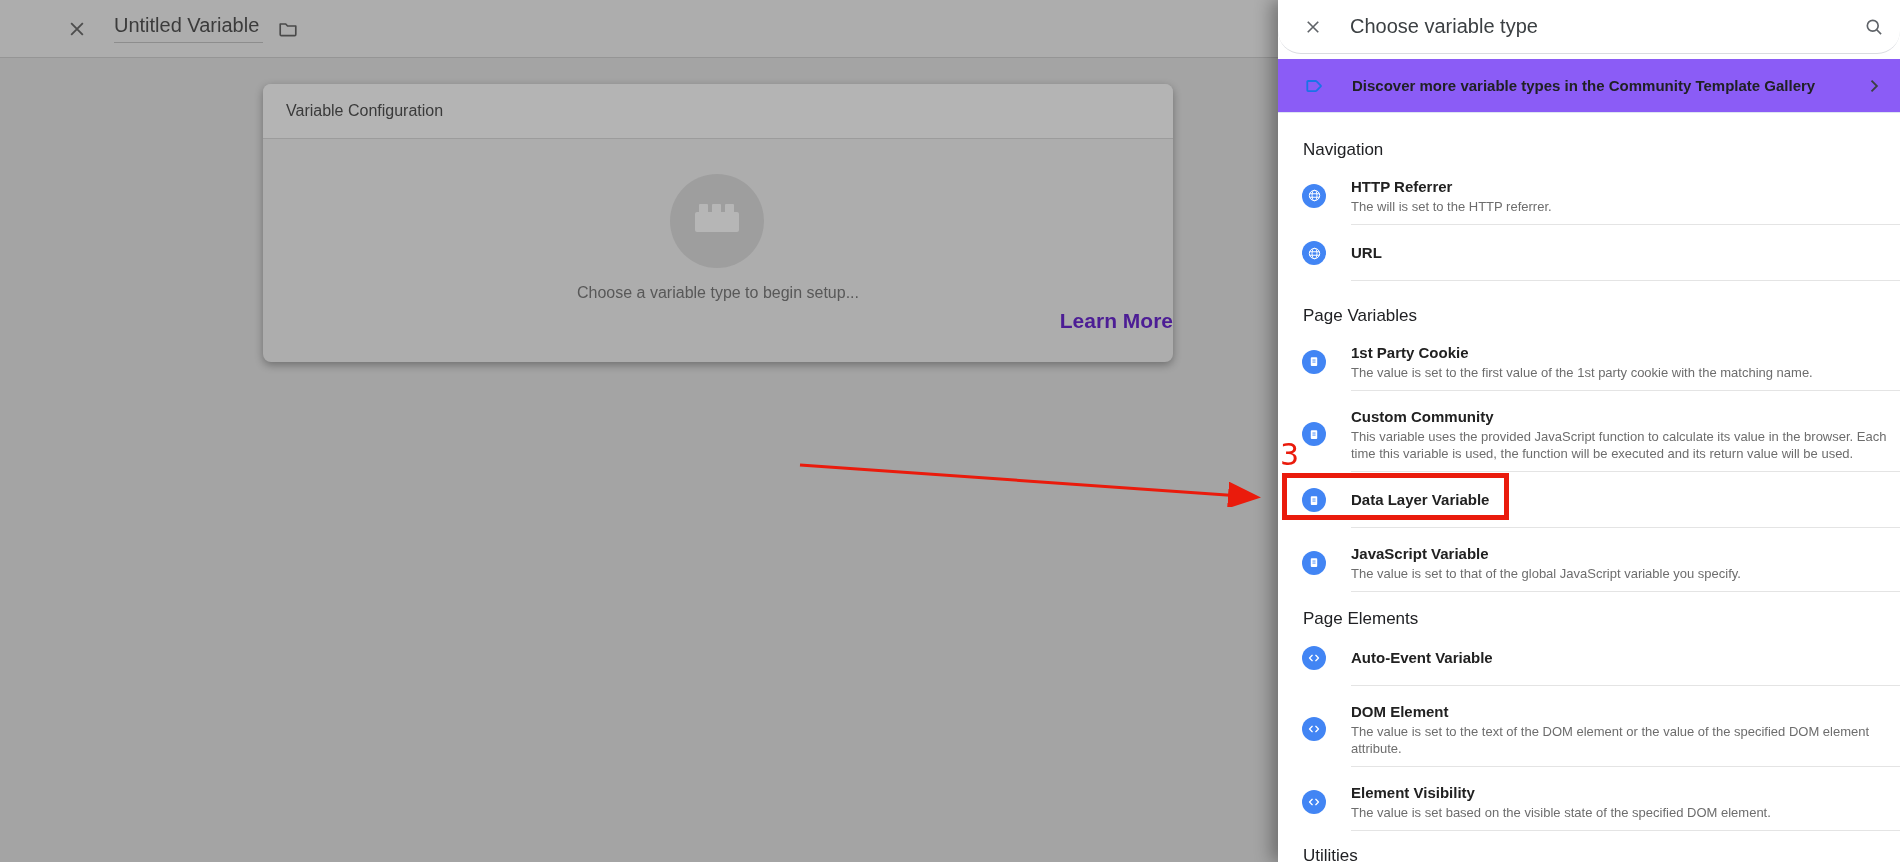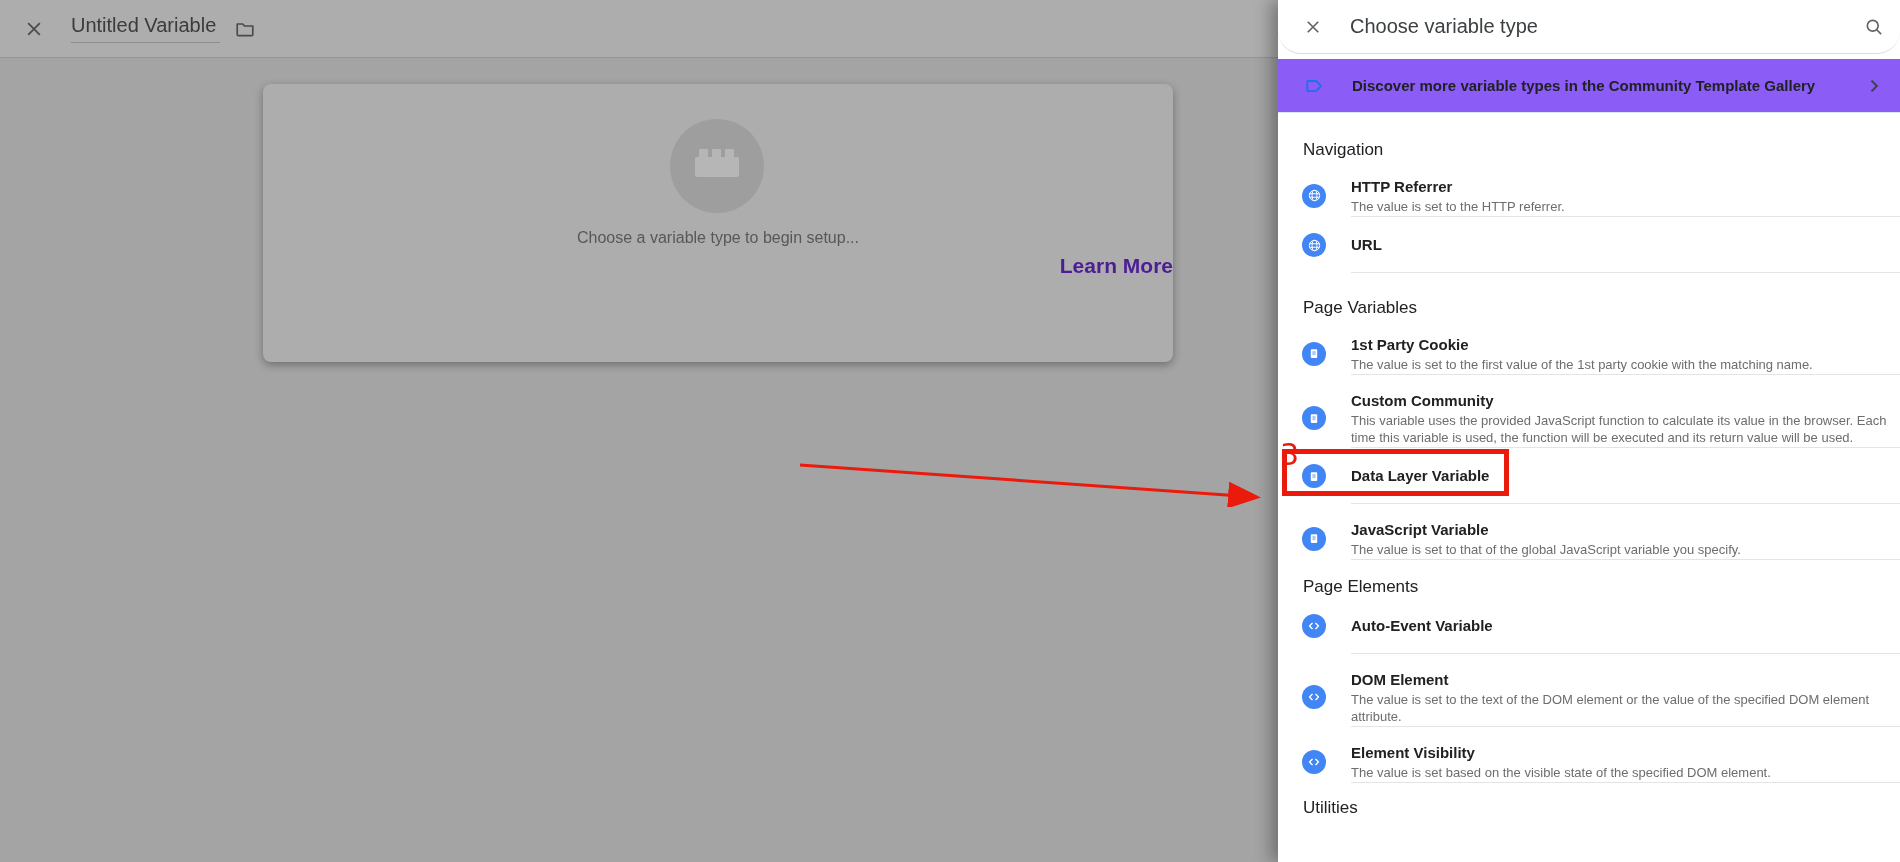--- a/index.html
+++ b/index.html
@@ -3,21 +3,21 @@
 <meta charset="utf-8">
 <style>
   * { margin:0; padding:0; box-sizing:border-box; }
   html,body { width:1900px; height:862px; overflow:hidden;
     font-family:"Liberation Sans","DejaVu Sans",sans-serif; }
   body { position:relative; background:#a4a4a4; }
 
   
   .main { position:absolute; left:0; top:0; width:1278px; height:862px; background:#a4a4a4; }
   .topbar { height:58px; background:#adadad; border-bottom:1px solid #959595;
-    display:flex; align-items:center; }
+    display:flex; align-items:center;padding-left:43px; }
   .icon-btn { display:inline-flex; align-items:center; justify-content:center; flex:none; }
   .close-x { margin-left:24px; }
   .vtitle { margin-left:27px; font-size:20px; color:#3b3b3b; padding:0 4px 5px 0;
     border-bottom:1px solid #8d8d8d; min-width:146px; }
   .folder { margin-left:14px; }
 
   .card { position:absolute; left:263px; top:84px; width:910px; height:278px;
     background:#adadad; border-radius:8px; box-shadow:0 3px 9px rgba(0,0,0,.32); }
   .card-hd { height:55px; background:#b4b4b4; border-bottom:1px solid #9c9c9c;
     border-radius:8px 8px 0 0; line-height:54px; padding-left:23px;
@@ -47,21 +47,21 @@
   .banner-text { margin-left:26px; font-size:15px; font-weight:bold; color:#202124; }
   .banner-chevron { position:absolute; right:16px; top:17px; }
 
   .sec-label { margin-left:25px; font-size:17px; color:#202124; height:22px; line-height:22px; }
   .sec-label.s0 { margin-top:26px; }
   .sec-label.s1 { margin-top:24px; }
   .sec-label.s2 { margin-top:16px; }
   .sec-label.s3 { margin-top:14px; }
 
   .row { position:relative; display:flex; align-items:center;
-    padding:15px 12px 2px 24px; cursor:pointer; }
+    padding:15px 12px 10px 24px; cursor:pointer; }
   .row.no-desc { padding:16px 12px 16px 24px; }
   .row::after { content:""; position:absolute; left:73px; right:0; bottom:0;
     border-bottom:1px solid #e4e4e4; }
   .cicon { width:24px; height:24px; border-radius:50%; background:#4285f4; flex:none;
     display:flex; align-items:center; justify-content:center; }
   .rtext { margin-left:25px; }
   .rtitle { font-size:15px; font-weight:bold; color:#212121; line-height:22px; }
   .rdesc { font-size:13px; color:#6d6d6d; line-height:17px; max-width:540px; }
 
   
@@ -83,20 +83,21 @@
     </span>
     <span class="vtitle">Untitled Variable</span>
     <span class="icon-btn folder">
       <svg width="22" height="22" viewBox="0 0 24 24">
           <path d="M3.5 6.5 h6 l2 2.2 h9 v9.3 a1.2 1.2 0 0 1 -1.2 1.2 h-14.6 a1.2 1.2 0 0 1 -1.2 -1.2 z" fill="none" stroke="#4a4a4a" stroke-width="1.8" stroke-linejoin="round"></path>
         </svg>
     </span>
   </div>
 
   <div class="card">
+    <div class="card-hd">Variable Configuration</div>
     <div class="card-bd">
       <div class="ph-circle">
         <div class="brick">
           <div class="stud s1"></div>
             <div class="stud s2"></div>
             <div class="stud s3"></div>
         </div>
       </div>
       <div class="ph-text">Choose a variable type to begin setup...</div>
       <div class="learn">Learn More</div>
@@ -141,21 +142,21 @@
       <svg width="15" height="15" viewBox="0 0 24 24">
           <g fill="none" stroke="#fff" stroke-width="1.6">
             <circle cx="12" cy="12" r="8.3"></circle>
             <ellipse cx="12" cy="12" rx="3.9" ry="8.3"></ellipse>
             <path d="M4 9.2 h16 M4 14.8 h16"></path>
           </g>
         </svg>
     </span>
     <div class="rtext">
       <div class="rtitle">HTTP Referrer</div>
-      <div class="rdesc">The value is set to the HTTP referrer.</div>
+      <div class="rdesc">The will is set to the HTTP referrer.</div>
     </div>
   </div>
 
   <div class="row no-desc">
     <span class="cicon">
       <svg width="15" height="15" viewBox="0 0 24 24">
           <g fill="none" stroke="#fff" stroke-width="1.6">
             <circle cx="12" cy="12" r="8.3"></circle>
             <ellipse cx="12" cy="12" rx="3.9" ry="8.3"></ellipse>
             <path d="M4 9.2 h16 M4 14.8 h16"></path>

